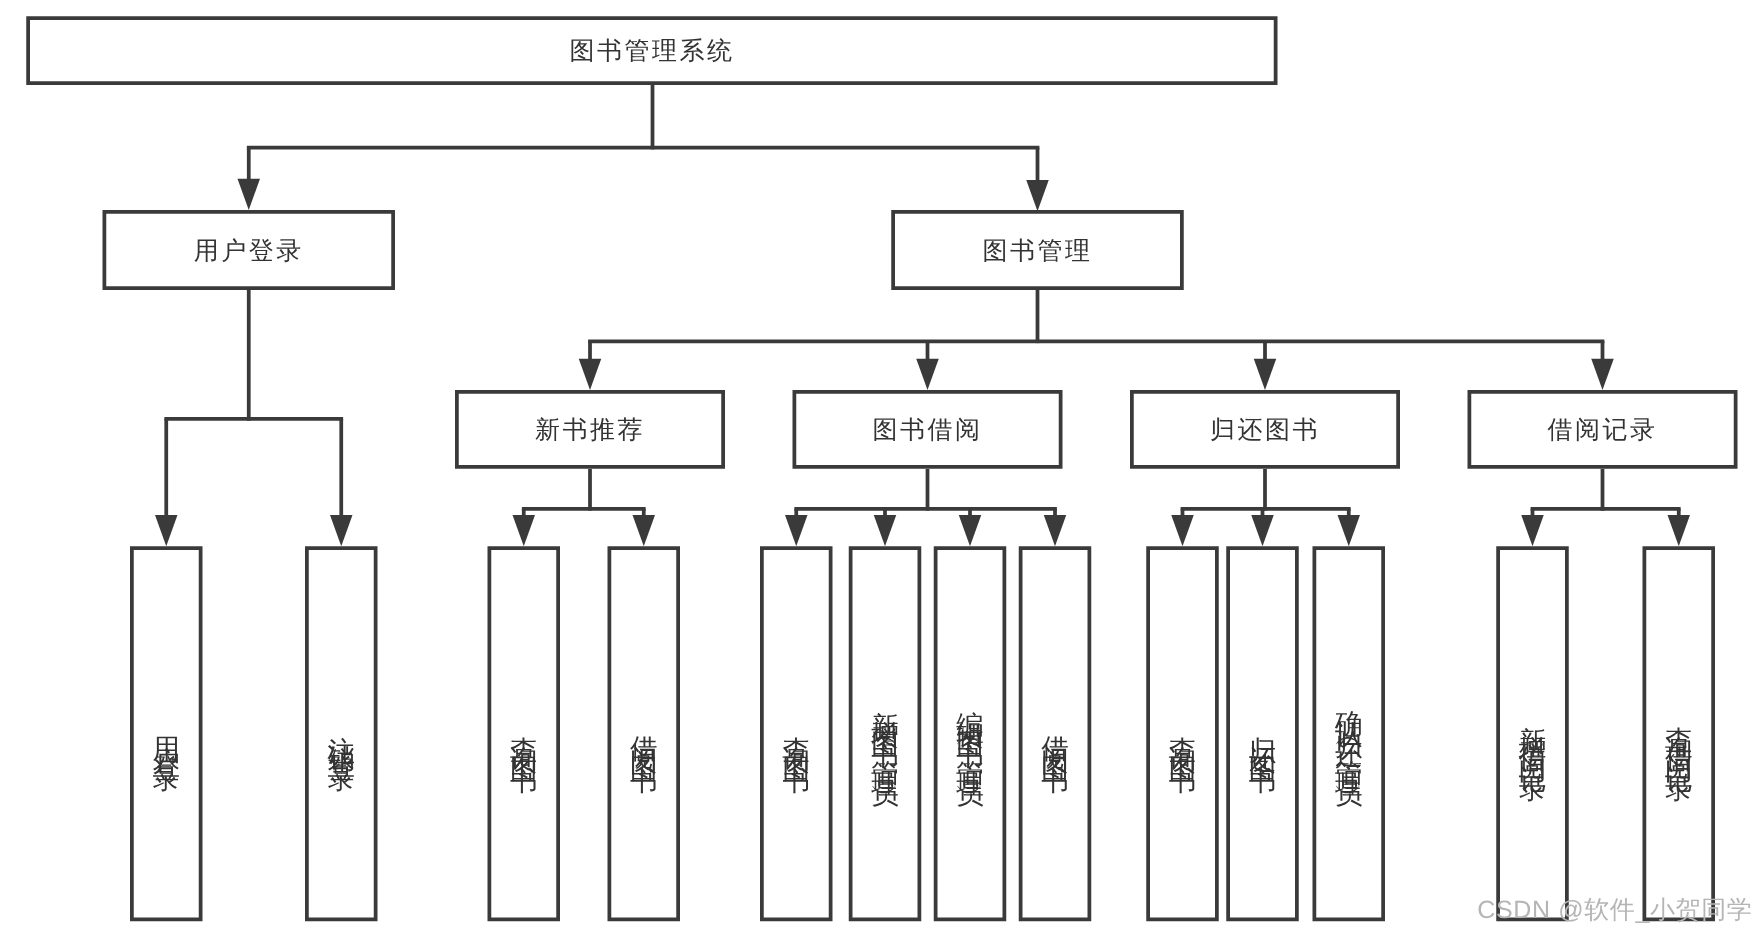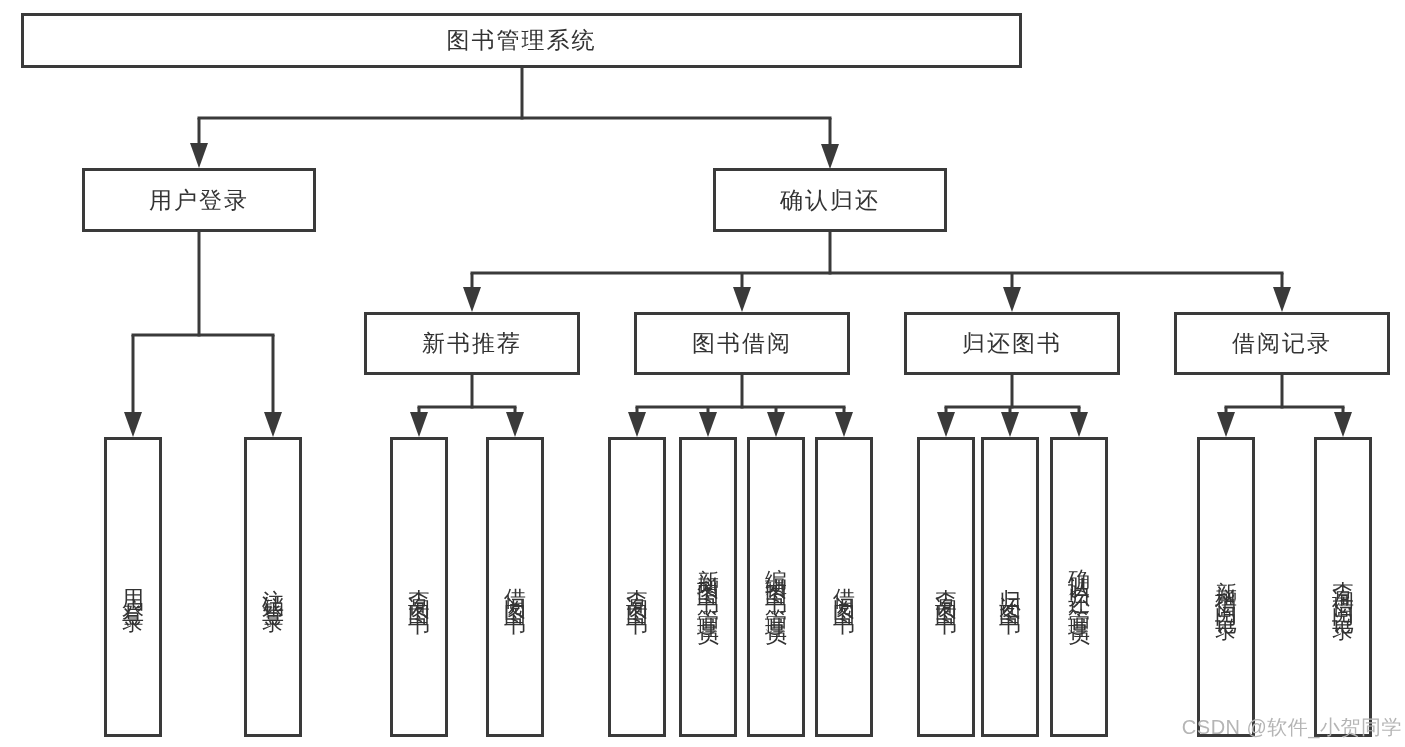--- a/index.html
+++ b/index.html
@@ -17,21 +17,21 @@
   .node {
     position: absolute;
     box-sizing: border-box;
     background: #ffffff;
     border: 3px solid var(--line, #3a3a3a);
     display: flex;
     align-items: center;
     justify-content: center;
     color: var(--text, #333333);
   }
-  .node.h { font-size: 23px; letter-spacing: 2px; white-space: nowrap; justify-content: center; }
+  .node.h { font-size: 20px; letter-spacing: 2px; white-space: nowrap; justify-content: center; }
   .node.v {
     font-size: 22px;
     writing-mode: vertical-rl;
     text-orientation: mixed;
     letter-spacing: 8px;
     line-height: 1;
   }
   .watermark {
     position: absolute;
     right: 3px;
@@ -126,21 +126,21 @@
   </svg>
 
   <div class="node h" style="left:21px; top:13px; width:1001px; height:55px">
     <span>图书管理系统</span>
   </div>
 
   <div class="node h" style="left:82px; top:168px; width:234px; height:64px">
     <span>用户登录</span>
   </div>
   <div class="node h" style="left:713px; top:168px; width:234px; height:64px">
-    <span>确认归还</span>
+    <span>图书管理</span>
   </div>
 
   <div class="node h" style="left:364px; top:312px; width:216px; height:63px">
     <span>新书推荐</span>
   </div>
   <div class="node h" style="left:634px; top:312px; width:216px; height:63px">
     <span>图书借阅</span>
   </div>
   <div class="node h" style="left:904px; top:312px; width:216px; height:63px">
     <span>归还图书</span>

